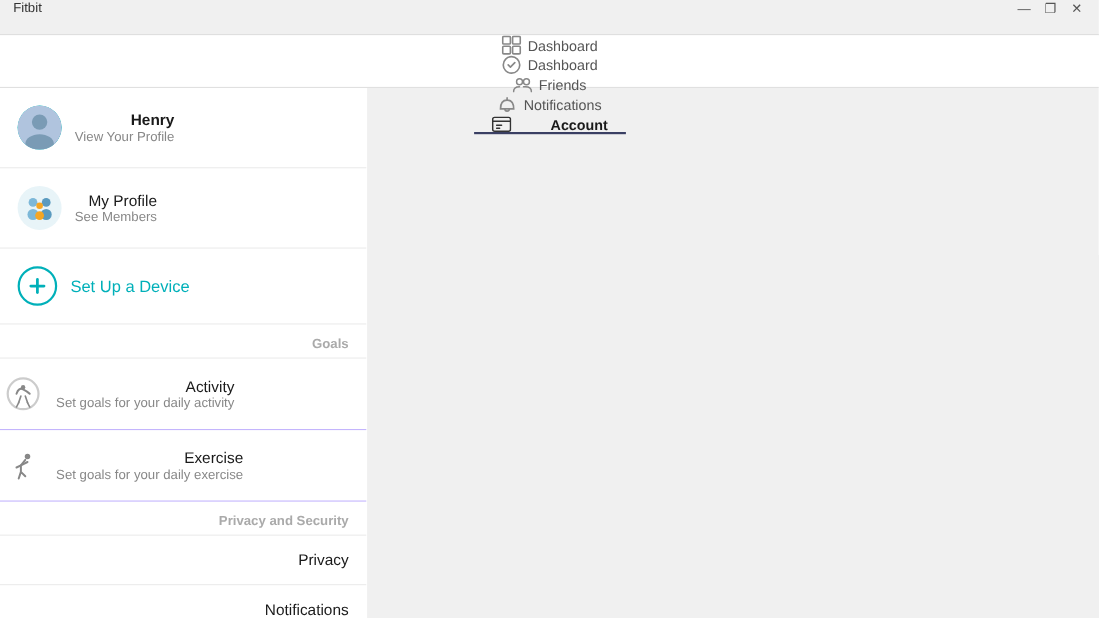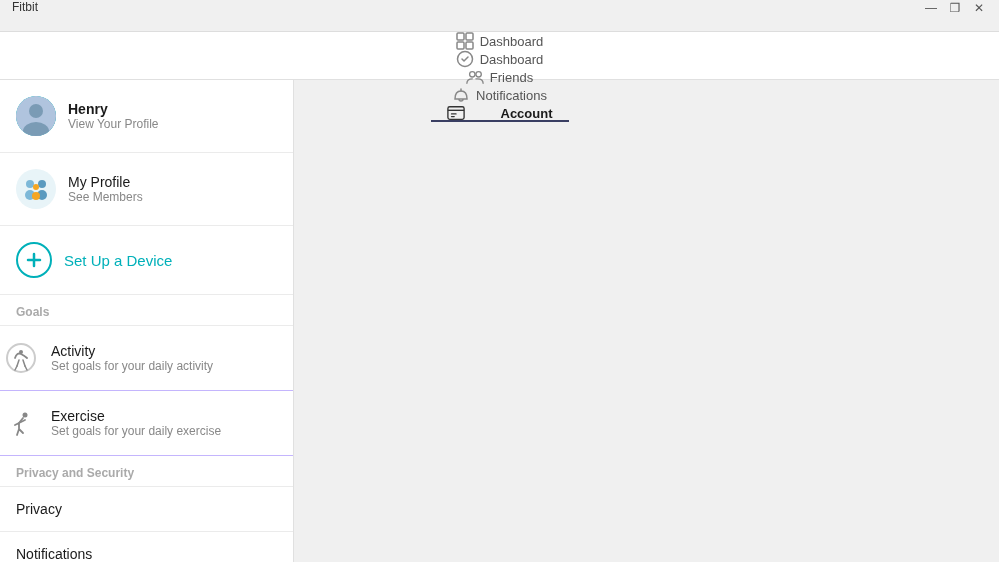--- a/index.html
+++ b/index.html
@@ -97,25 +97,26 @@
 
     
     .content-area {
       display: flex;
       flex: 1;
       overflow: hidden;
     }
 
     
     .sidebar {
-      width: 294px;
+      width: 334px;
       flex-shrink: 0;
       background: #fff;
       border-right: 1px solid #e0e0e0;
       overflow-y: auto;
+      text-align: right;
     }
 
     
     .sidebar-profile {
       display: flex;
       align-items: center;
       gap: 12px;
       padding: 16px 16px;
       border-bottom: 1px solid #ebebeb;
       cursor: pointer;

